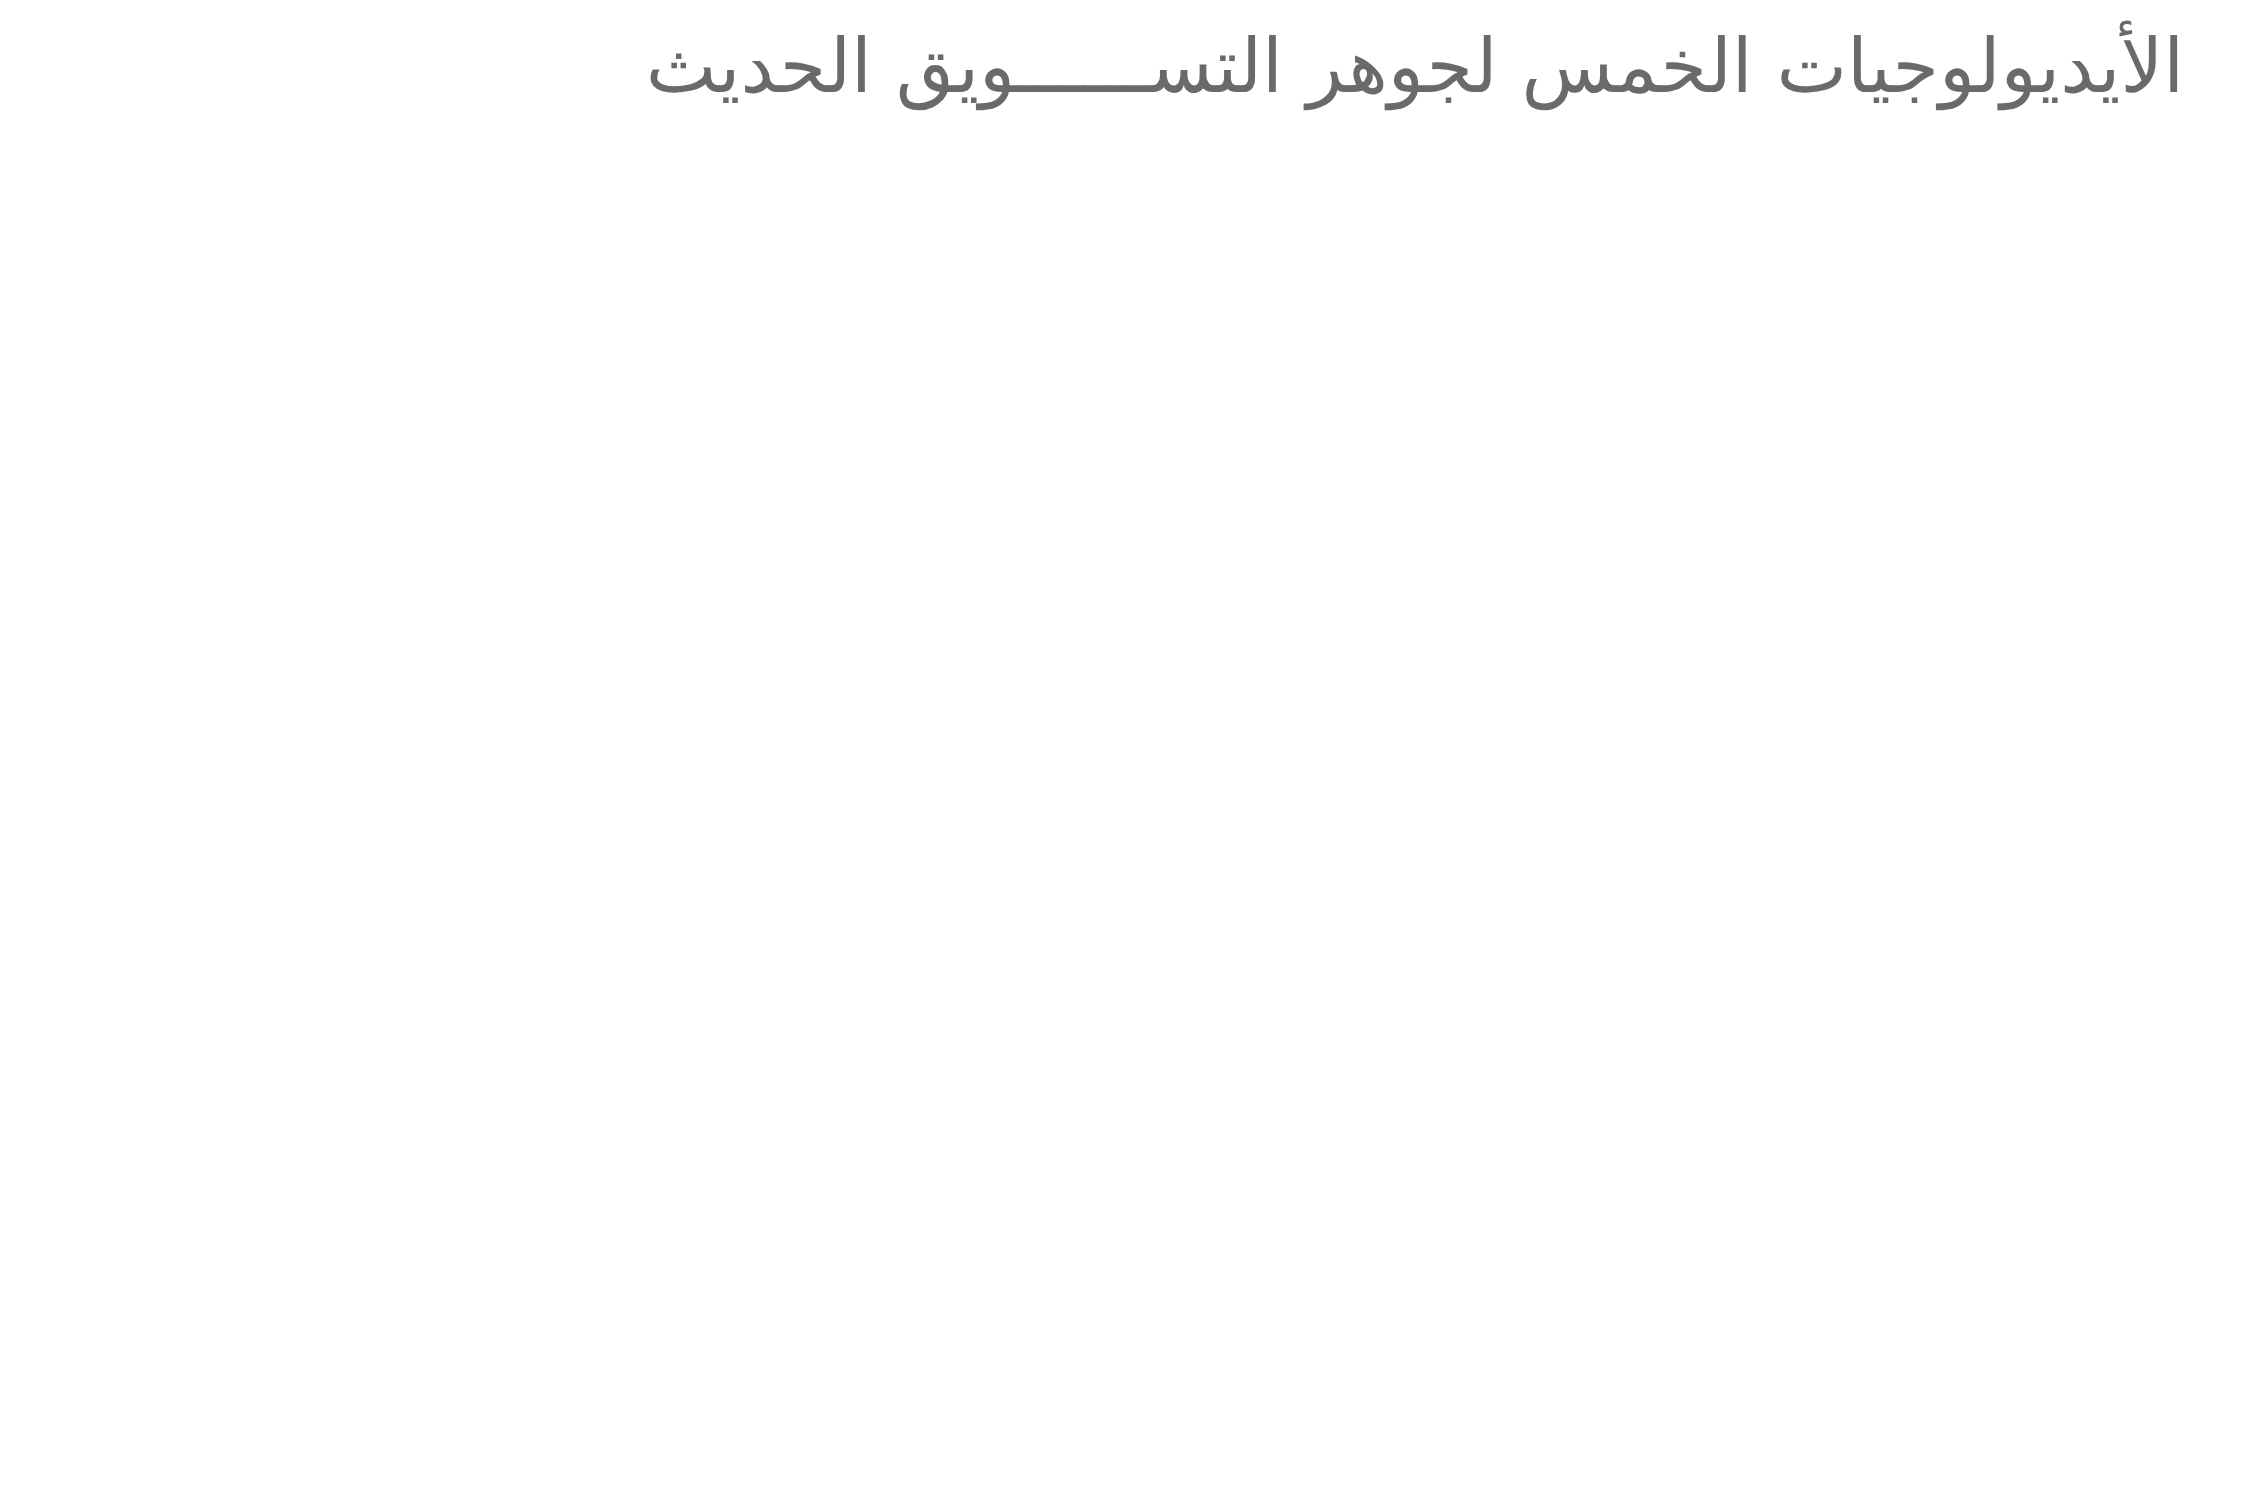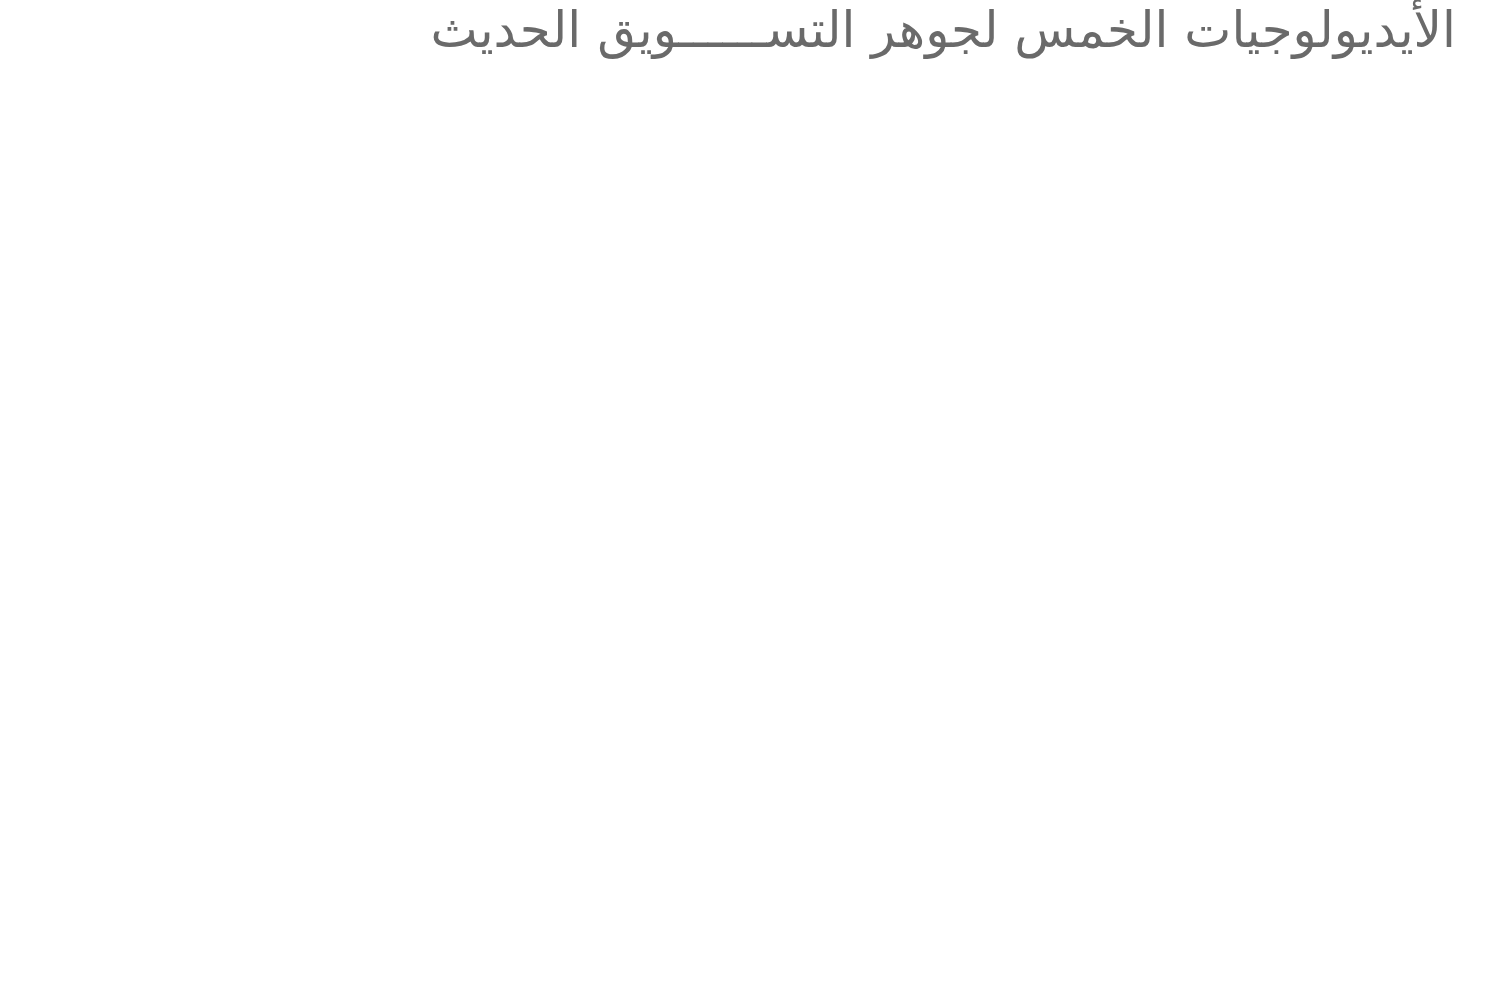--- a/index.html
+++ b/index.html
@@ -9,21 +9,21 @@
     background:#ffffff;
     font-family:"DejaVu Sans","Liberation Sans",sans-serif;
     overflow:hidden;
     position:relative;
   }
   #stage{position:absolute;inset:0;width:1500px;height:1004px;}
 
   
   .title-block{
     position:absolute;
-    top:0;
+    top:14px;
     left:0;
     width:1456px;
     text-align:right;
     color:#6a6a6a;
     font-size:50px;
     line-height:1.22;
     font-weight:400;
     letter-spacing:0px;
     white-space:pre-line;
     direction:rtl;

